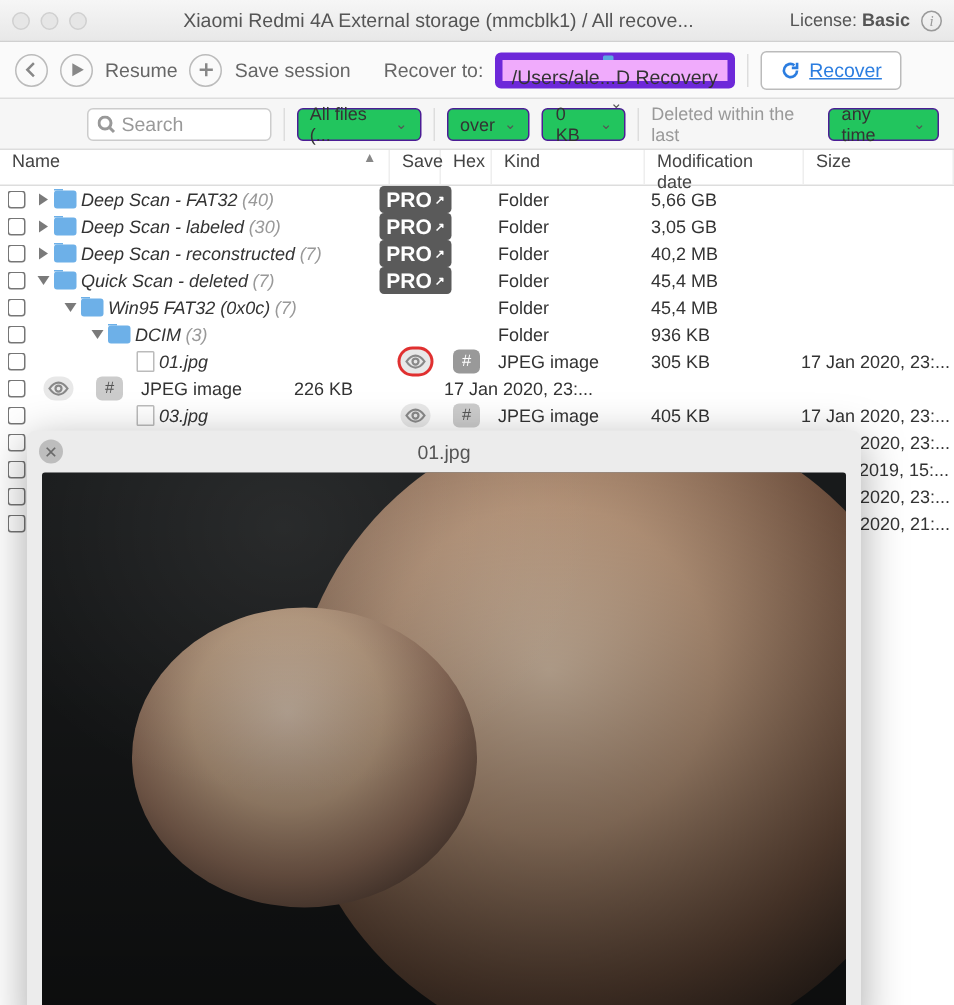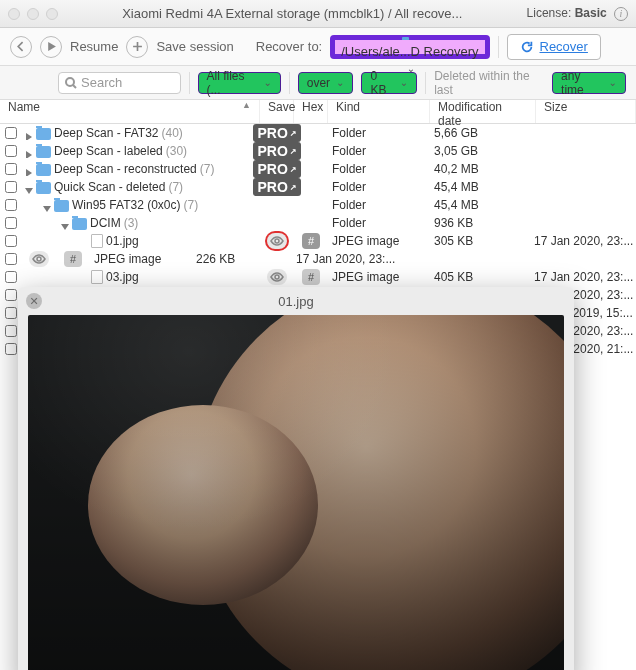--- a/index.html
+++ b/index.html
@@ -32,21 +32,21 @@
 .del-label { font-size:12px; color:#999; }
 
 .colhead { height: 24px; display:flex; align-items:center; border-bottom:1px solid #ddd; background:#fff; font-size:12px; color:#444;}
 .colhead > div { border-right:1px solid #eee; padding:0 8px; height:100%; display:flex; align-items:flex-start;}
 .colhead .sort { font-size:9px; color:#888; margin-left:auto;}
 
 .rows { }
 .row { height:18px; display:flex; align-items:center; font-size:12px; }
 .ck { width:22px; display:flex; justify-content:center;}
 .ck input { width:12px; height:12px;}
-.namecell { width:238px; display:flex; align-items:flex-end; gap:3px; overflow:hidden; white-space:nowrap;}
+.namecell { width:238px; display:flex; align-items:center; gap:3px; overflow:hidden; white-space:nowrap;font-style:italic;}
 .disc { width:0; height:0; border-left:4px solid transparent; border-right:4px solid transparent; border-top:6px solid #7a7a7a; cursor:pointer;}
 .disc.closed { transform: rotate(-90deg);}
 .spacer { display:inline-block; }
 .mini-folder { width:15px; height:12px; background:#6db0e8; border-radius:2px; position:relative; flex-shrink:0;}
 .mini-folder::before { content:""; position:absolute; top:-3px; left:0; width:6px; height:3px; background:#6db0e8; border-radius:1px 1px 0 0;}
 .mini-file { width:12px; height:14px; background:#fff; border:1px solid #bbb; border-radius:1px; flex-shrink:0;}
 .count { color:#999; }
 .viewcell { width:34px; display:flex; justify-content:center;}
 .hexcell { width:34px; display:flex; justify-content:center;}
 .pro-badge { background:#5a5a5a; color:#fff; font-size:14px; font-weight:700; border-radius:3px; padding:1px 4px; display:flex; align-items:center; gap:2px;}

